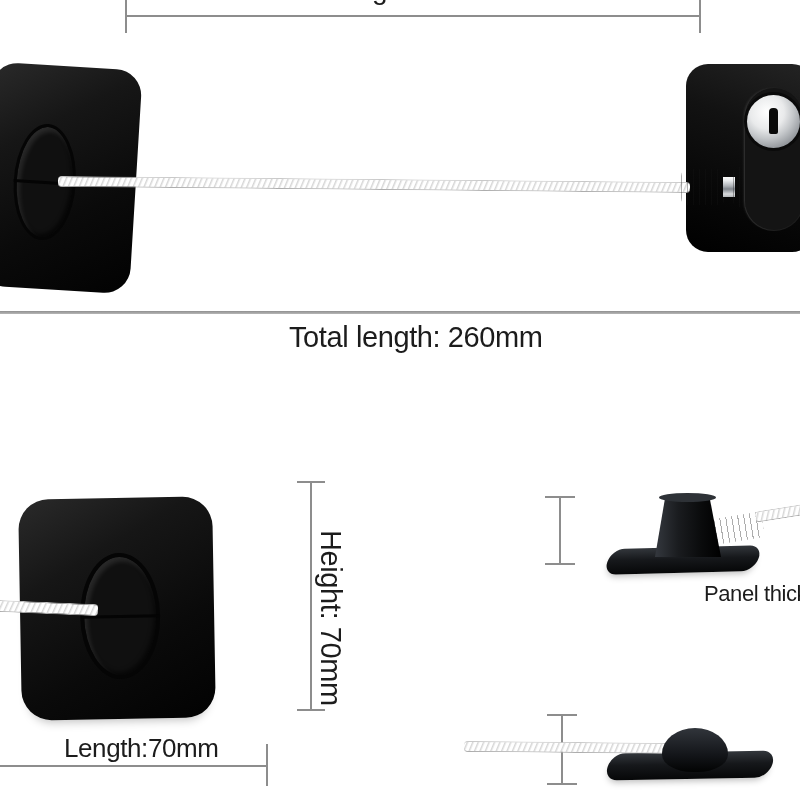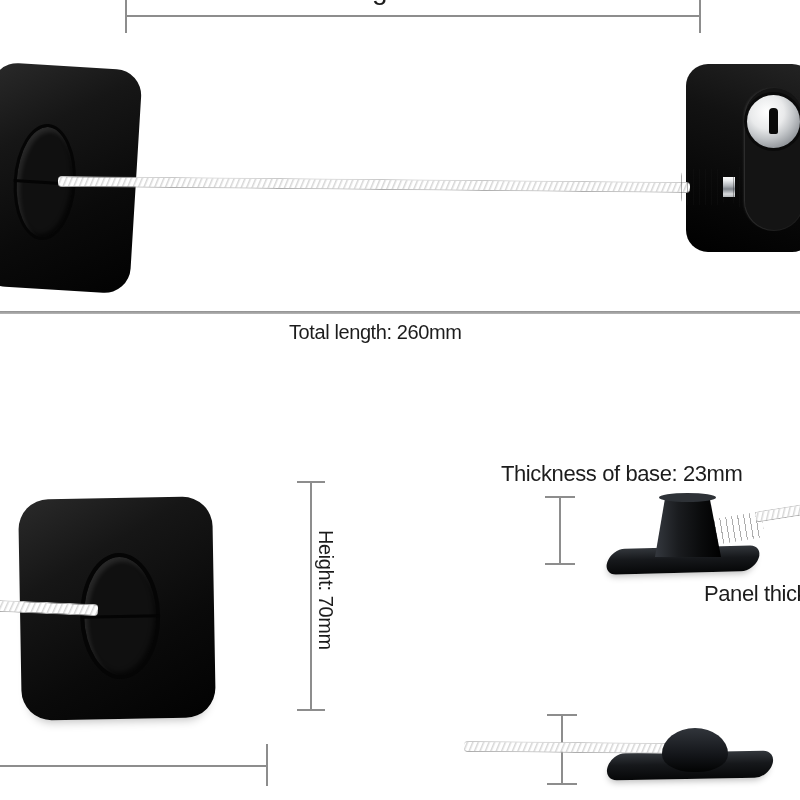--- a/index.html
+++ b/index.html
@@ -3,21 +3,21 @@
 <meta charset="utf-8">
 <style>
   html,body{margin:0;padding:0;background:#fff;}
   #stage{
     position:relative;width:800px;height:800px;margin:0;
     background:#ffffff;overflow:hidden;
     font-family:"Liberation Sans", sans-serif;color:#1c1c1c;
   }
   .abs{position:absolute;}
   .label{font-size:22px;letter-spacing:-0.4px;white-space:nowrap;color:#1c1c1c;}
-  .label-lg{font-size:20px;letter-spacing:-0.4px;white-space:nowrap;color:#1c1c1c;}
+  .label-lg{font-size:29px;letter-spacing:-0.4px;white-space:nowrap;color:#1c1c1c;}
 
   
   .dim{background:#8d8d8d;}
 
   
   .pad{
     background:linear-gradient(150deg,#2a2a2a 0%,#161616 30%,#0a0a0a 65%,#020202 100%);
   }
   .oval-ring{
     border-radius:50%;
@@ -109,22 +109,22 @@
   </div>
   <div class="abs cable" style="left:-6px;top:602px;width:104px;height:10px;transform:rotate(2.5deg);z-index:2;"></div>
 
   <div class="abs dim" style="left:310px;top:482px;width:2px;height:229px;"></div>
   <div class="abs dim" style="left:297px;top:481px;width:28px;height:2px;"></div>
   <div class="abs dim" style="left:297px;top:709px;width:28px;height:2px;"></div>
   <div class="abs label-lg vertical-text" style="left:314px;top:530px;">Height: 70mm</div>
 
   <div class="abs dim" style="left:0;top:765px;width:268px;height:2px;"></div>
   <div class="abs dim" style="left:266px;top:744px;width:2px;height:42px;"></div>
+  <div class="abs label-lg" style="left:64px;top:733px;font-size:26px;">Length:70mm</div>
 
-  <div class="abs label" style="left:501px;top:461px;">Thickness of base: 23mm</div>
   <div class="abs dim" style="left:559px;top:497px;width:2px;height:68px;"></div>
   <div class="abs dim" style="left:545px;top:496px;width:30px;height:2px;"></div>
   <div class="abs dim" style="left:545px;top:563px;width:30px;height:2px;"></div>
 
   <div class="abs" style="left:600px;top:490px;width:200px;height:95px;">
     <div class="abs plate" style="left:8px;top:57px;width:150px;height:26px;border-radius:16px;transform:skewX(-20deg) rotate(-1.5deg);"></div>
     <div class="abs wedge-body" style="left:55px;top:5px;width:66px;height:62px;"></div>
     <div class="abs" style="left:59px;top:3px;width:57px;height:9px;border-radius:50%;background:#2e3237;"></div>
     <div class="abs chrome ridges" style="left:115px;top:25px;width:48px;height:26px;border-radius:5px;transform:rotate(-9deg);"></div>
     <div class="abs cable" style="left:155px;top:17px;width:60px;height:9px;transform:rotate(-9deg);"></div>

